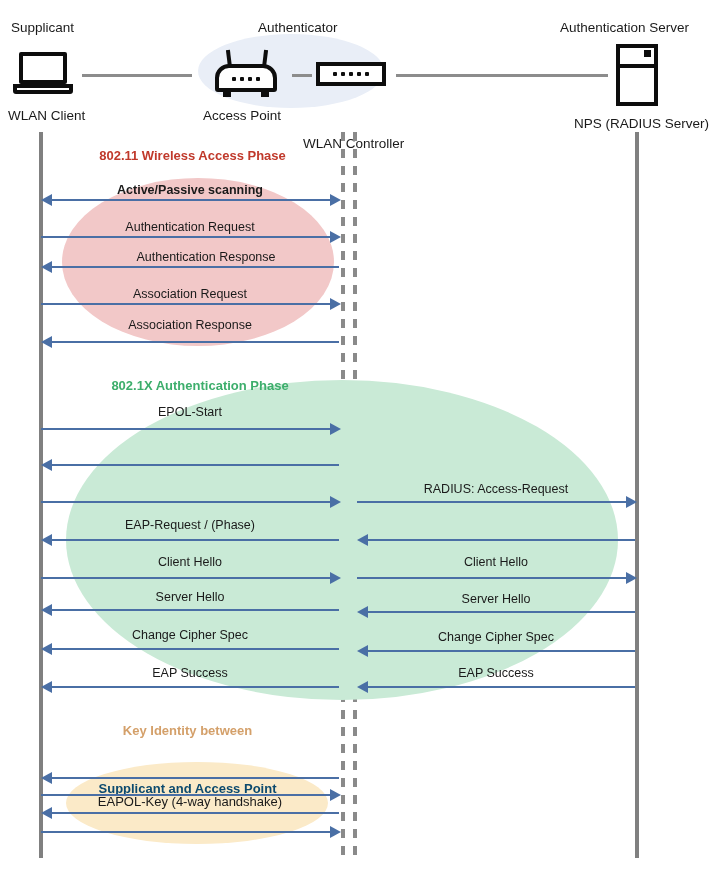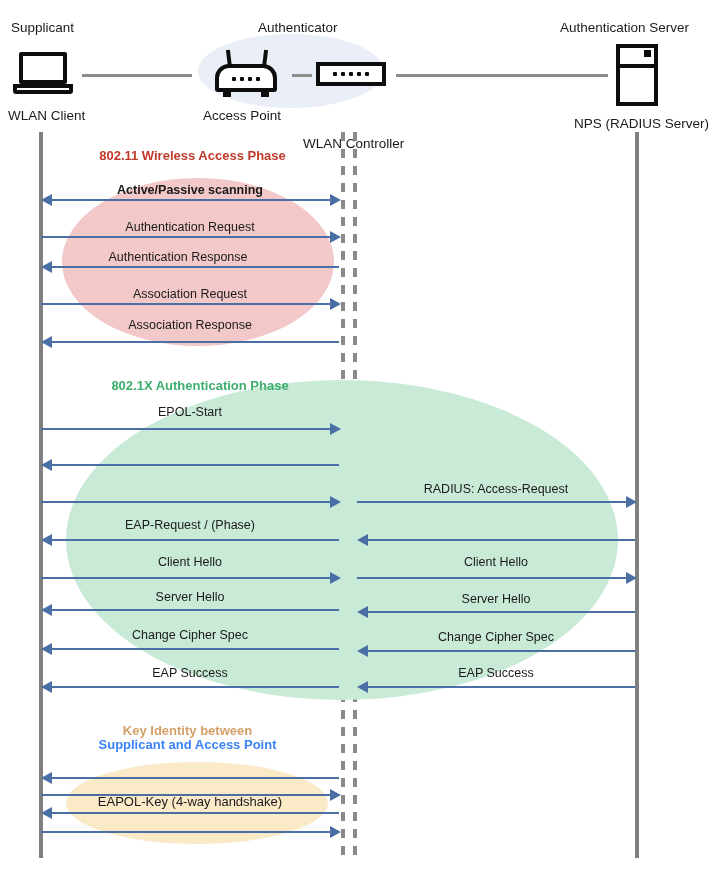--- a/index.html
+++ b/index.html
@@ -137,21 +137,21 @@
 
   <div class="msg-label" style="left:39px;top:183px;width:302px;font-weight:bold;">Active/Passive scanning</div>
   <div class="msg-line" style="left:43px;top:199px;width:294px;"></div>
   <div class="arrow-head arrow-l" style="left:41px;top:194px;"></div>
   <div class="arrow-head arrow-r" style="left:330px;top:194px;"></div>
 
   <div class="msg-label" style="left:39px;top:220px;width:302px;">Authentication Request</div>
   <div class="msg-line" style="left:41px;top:236px;width:296px;"></div>
   <div class="arrow-head arrow-r" style="left:330px;top:231px;"></div>
 
-  <div class="msg-label" style="left:39px;top:250px;width:278px;">Authentication Response</div>
+  <div class="msg-label" style="left:39px;top:250px;width:278px;padding-left:28px;">Authentication Response</div>
   <div class="msg-line" style="left:43px;top:266px;width:296px;"></div>
   <div class="arrow-head arrow-l" style="left:41px;top:261px;"></div>
 
   <div class="msg-label" style="left:39px;top:287px;width:302px;">Association Request</div>
   <div class="msg-line" style="left:41px;top:303px;width:296px;"></div>
   <div class="arrow-head arrow-r" style="left:330px;top:298px;"></div>
 
   <div class="msg-label" style="left:39px;top:318px;width:302px;">Association Response</div>
   <div class="msg-line" style="left:43px;top:341px;width:296px;"></div>
   <div class="arrow-head arrow-l" style="left:41px;top:336px;"></div>
@@ -208,21 +208,21 @@
   <div class="msg-line" style="left:43px;top:686px;width:296px;"></div>
   <div class="arrow-head arrow-l" style="left:41px;top:681px;"></div>
 
   <div class="msg-label" style="left:357px;top:666px;width:278px;">EAP Success</div>
   <div class="msg-line" style="left:359px;top:686px;width:276px;"></div>
   <div class="arrow-head arrow-l" style="left:357px;top:681px;"></div>
 
   <div class="phase-ellipse ph-yellow" style="left:66px;top:762px;width:262px;height:82px;"></div>
 
   <div class="phase-title" style="left:95px;top:722px;width:185px;color:#d4a06a;">Key Identity between</div>
-  <div class="phase-title" style="left:95px;top:736px;width:185px;color:#3b82f6;">Supplicant and Access Point</div>
+  <div class="phase-title" style="left:95px;top:780px;width:185px;color:#0c4a6e;">Supplicant and Access Point</div>
 
   <div class="msg-line" style="left:43px;top:777px;width:296px;"></div>
   <div class="arrow-head arrow-l" style="left:41px;top:772px;"></div>
 
   <div class="msg-line" style="left:41px;top:794px;width:296px;"></div>
   <div class="arrow-head arrow-r" style="left:330px;top:789px;"></div>
 
   <div class="msg-label" style="left:39px;top:794px;width:302px;font-size:13px;">EAPOL-Key (4-way handshake)</div>
 
   <div class="msg-line" style="left:43px;top:812px;width:296px;"></div>

